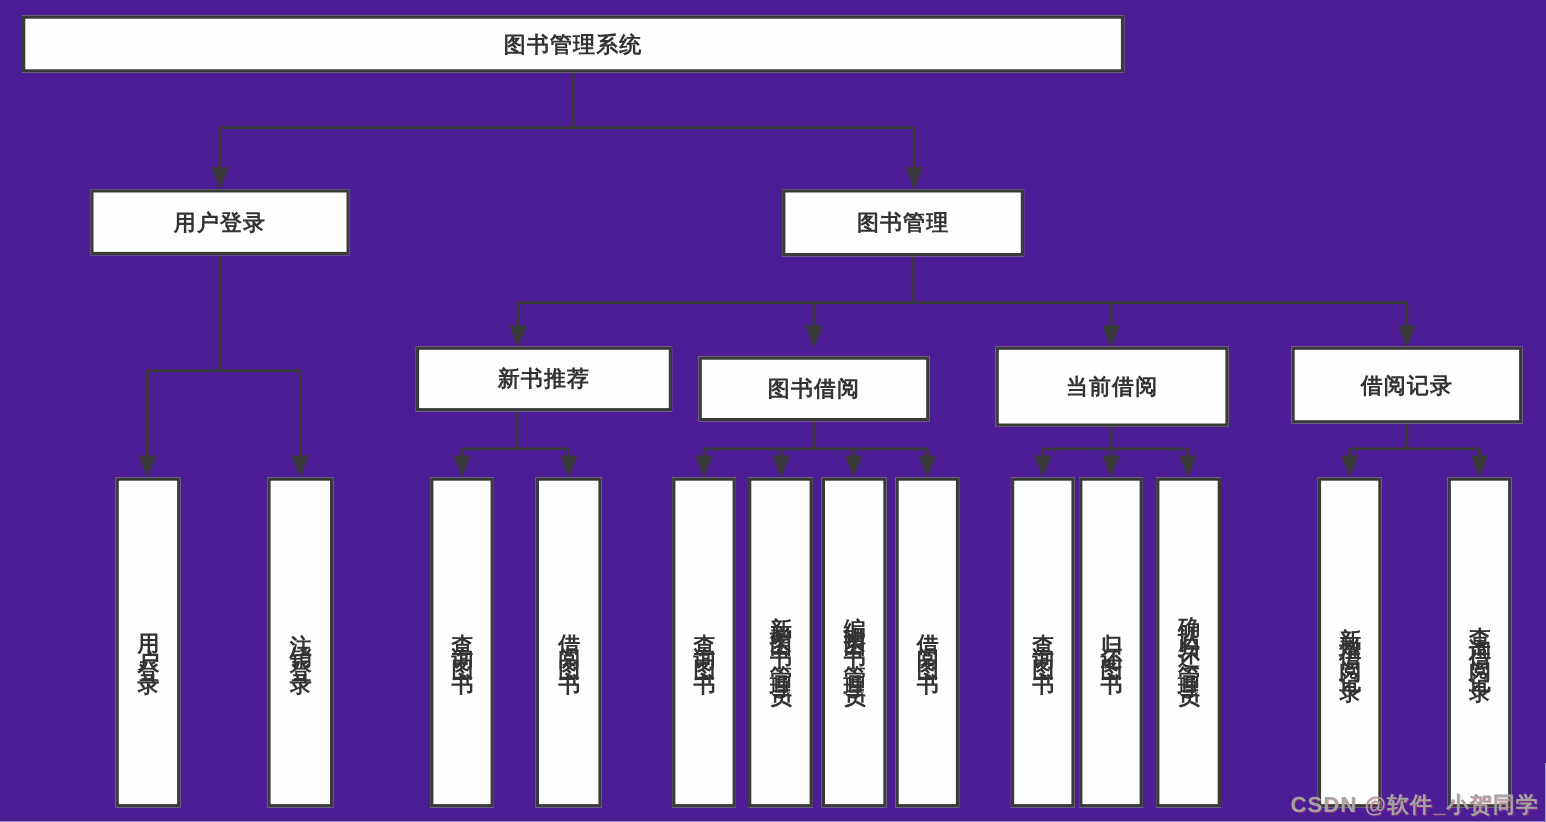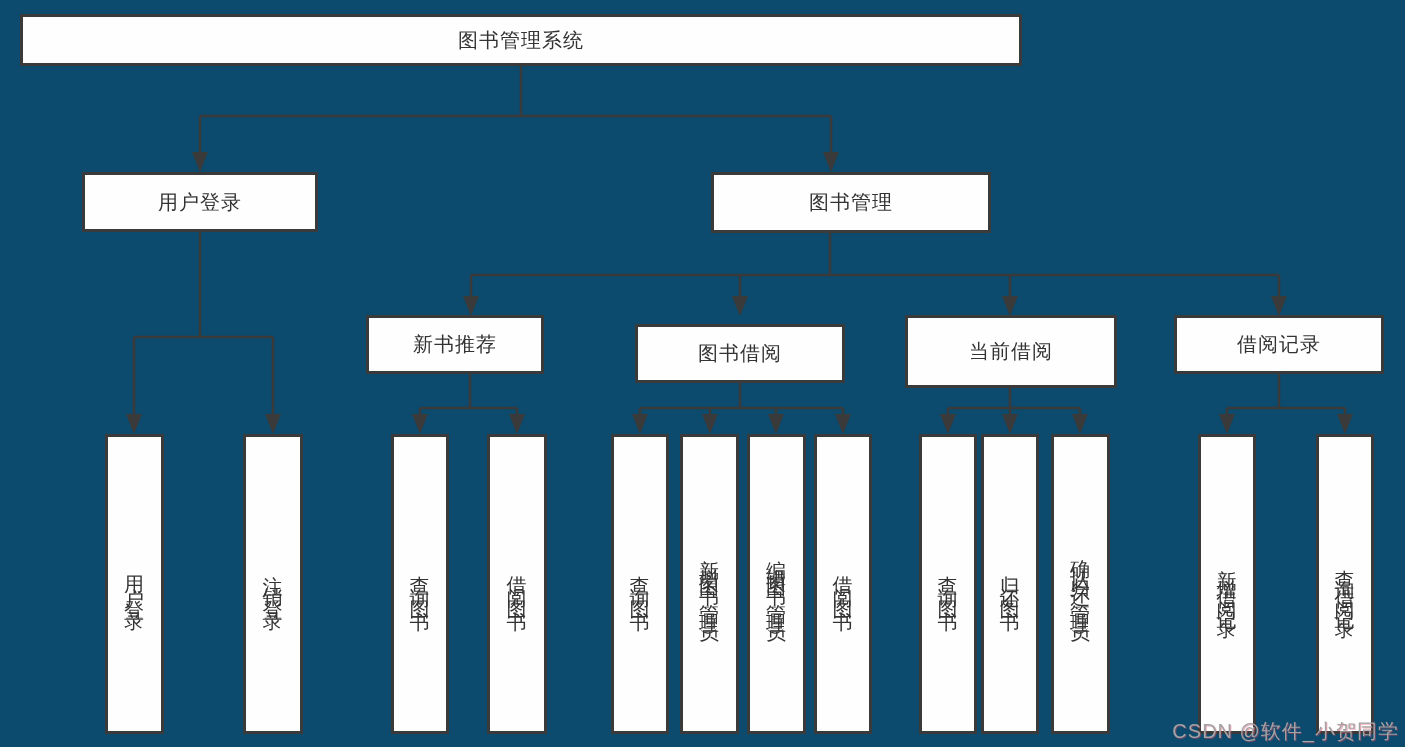--- a/index.html
+++ b/index.html
@@ -5,22 +5,23 @@
   html, body {
     margin: 0;
     padding: 0;
     background: #ffffff;
     font-family: "Liberation Sans", "DejaVu Sans", sans-serif;
   }
   #stage {
     position: relative;
     width: 1405px;
     height: 747px;
-    background: #0c4a6e;
+    background: #4c1d95;
     overflow: hidden;
+    font-weight: bold;
   }
   #connectors {
     position: absolute;
     left: 0; top: 0;
     width: 1405px; height: 747px;
   }
   .node {
     position: absolute;
     box-sizing: border-box;
     border: 3px solid #3a3a3a;
@@ -109,26 +110,26 @@
       <polygon points="1072,414 1088,414 1080,434"></polygon>
 
       <polygon points="1219,414 1235,414 1227,434"></polygon>
       <polygon points="1337,414 1353,414 1345,434"></polygon>
     </g>
   </svg>
 
   <div class="node" style="left:20px; top:14px; width:1002px; height:52px;">图书管理系统</div>
 
   <div class="node" style="left:82px; top:172px; width:236px; height:60px;">用户登录</div>
-  <div class="node" style="left:711px; top:172px; width:280px; height:61px;">图书管理</div>
+  <div class="node" style="left:711px; top:172px; width:220px; height:61px;">图书管理</div>
 
-  <div class="node" style="left:366px; top:315px; width:178px; height:59px;">新书推荐</div>
+  <div class="node" style="left:378px; top:315px; width:233px; height:59px;">新书推荐</div>
   <div class="node" style="left:635px; top:324px; width:210px; height:59px;">图书借阅</div>
   <div class="node" style="left:905px; top:315px; width:212px; height:73px;">当前借阅</div>
-  <div class="node" style="left:1174px; top:315px; width:210px; height:59px;">借阅记录</div>
+  <div class="node" style="left:1174px; top:315px; width:210px; height:70px;">借阅记录</div>
 
   <div class="leaf" style="left:105px; top:434px; width:59px; height:300px;">
     <span class="vtext">用户登录</span>
   </div>
   <div class="leaf" style="left:243px; top:434px; width:60px; height:300px;">
     <span class="vtext">注销登录</span>
   </div>
 
   <div class="leaf" style="left:391px; top:434px; width:58px; height:300px;">
     <span class="vtext">查询图书</span>

